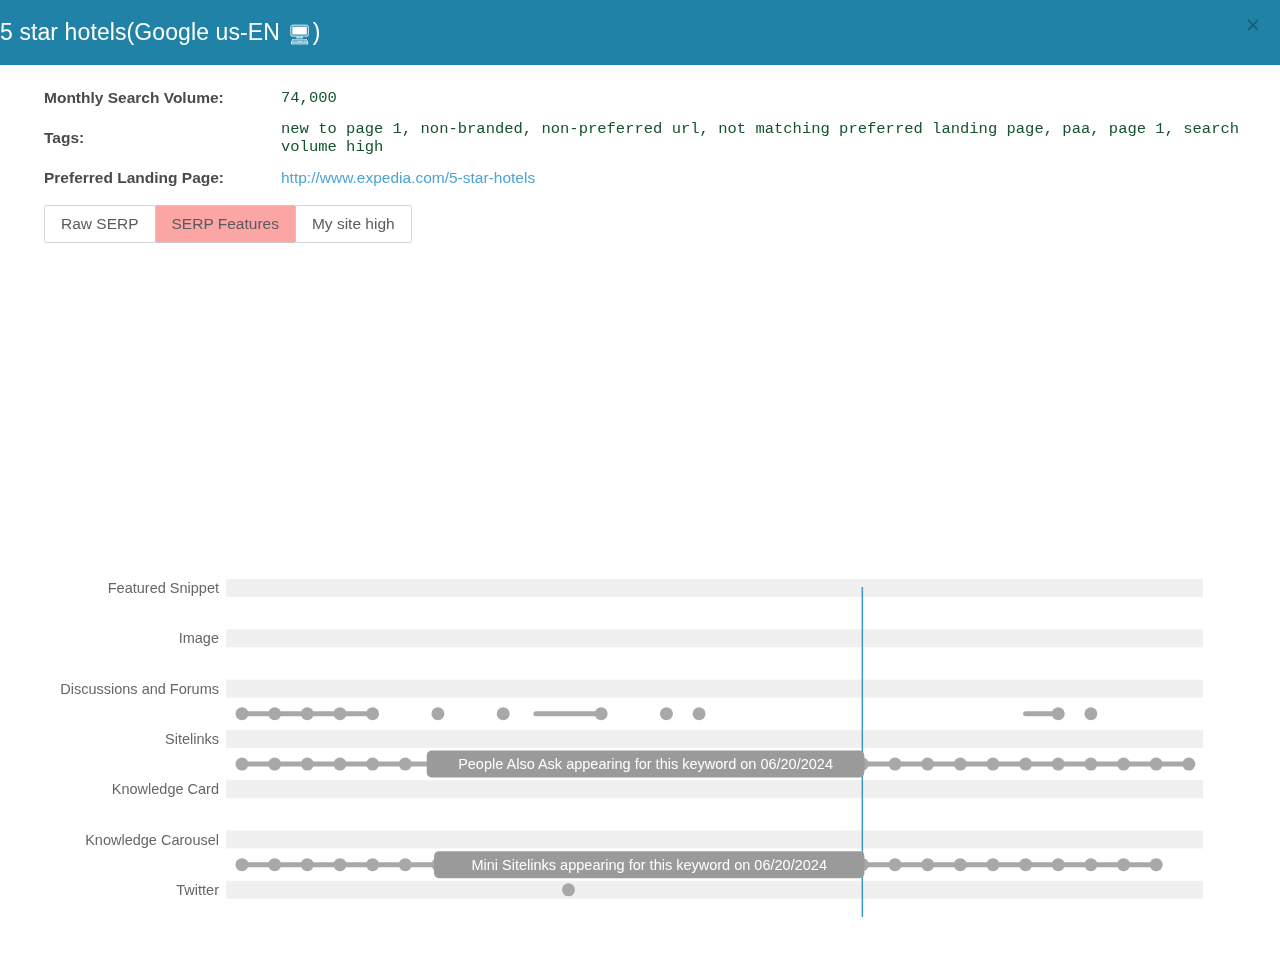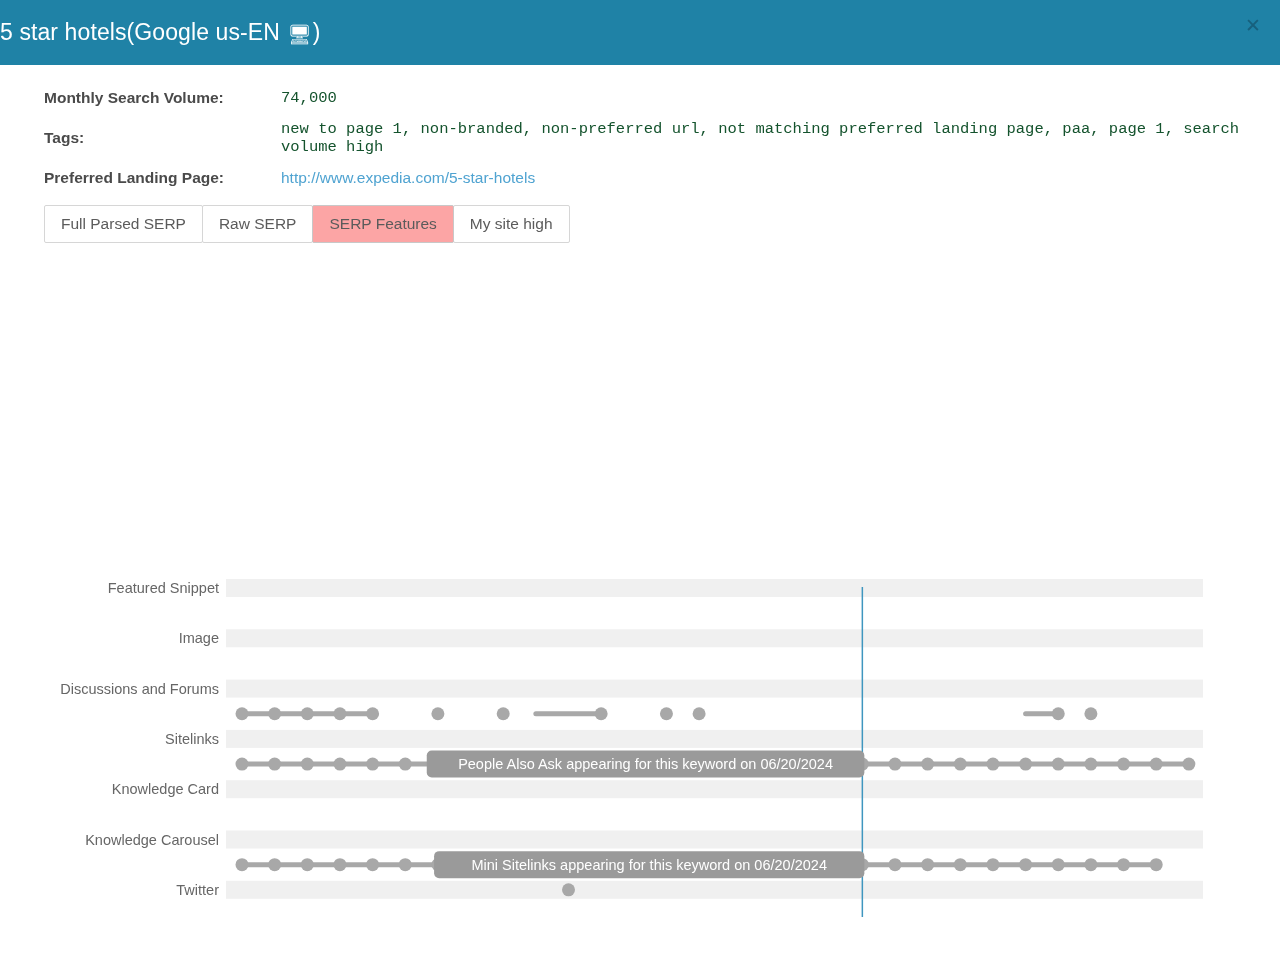--- a/index.html
+++ b/index.html
@@ -165,21 +165,20 @@
     <div class="meta-label">Tags:</div>
     <div class="meta-value">new to page 1, non-branded, non-preferred url, not matching preferred landing page, paa, page 1, search volume high</div>
   </div>
   <div class="meta-row">
     <div class="meta-label">Preferred Landing Page:</div>
     <a class="meta-link" href="#">http://www.expedia.com/5-star-hotels</a>
   </div>
 </div>
 
 <div class="tabs">
-  <button class="tab">Full Parsed SERP</button>
   <button class="tab">Raw SERP</button>
   <button class="tab active">SERP Features</button>
   <button class="tab">My site high</button>
 </div>
 
 <div class="chart-wrap">
   <svg class="chart-svg" id="chart" width="1280" height="640">
       <g>
         <rect x="226" y="302" width="977" height="18" class="row-band"></rect>
         <text x="219" y="316" text-anchor="end" class="axis-label">Featured Snippet</text>

